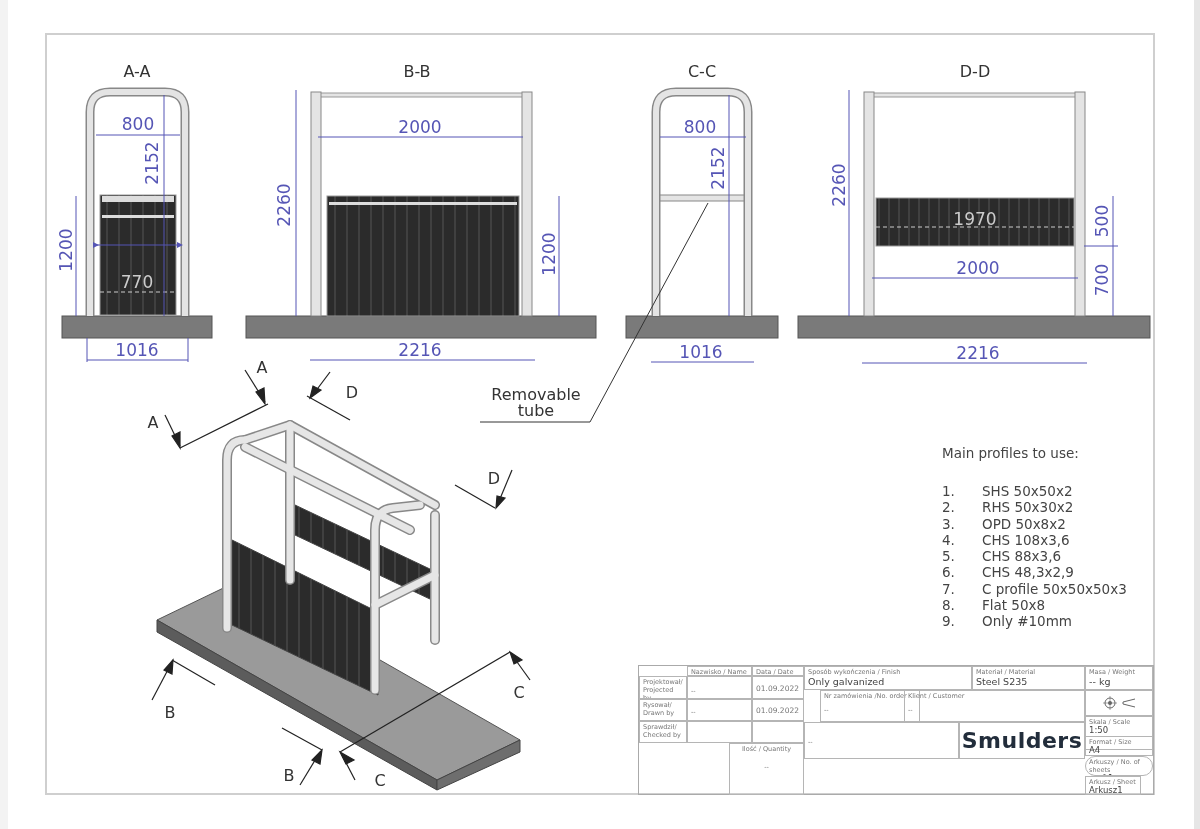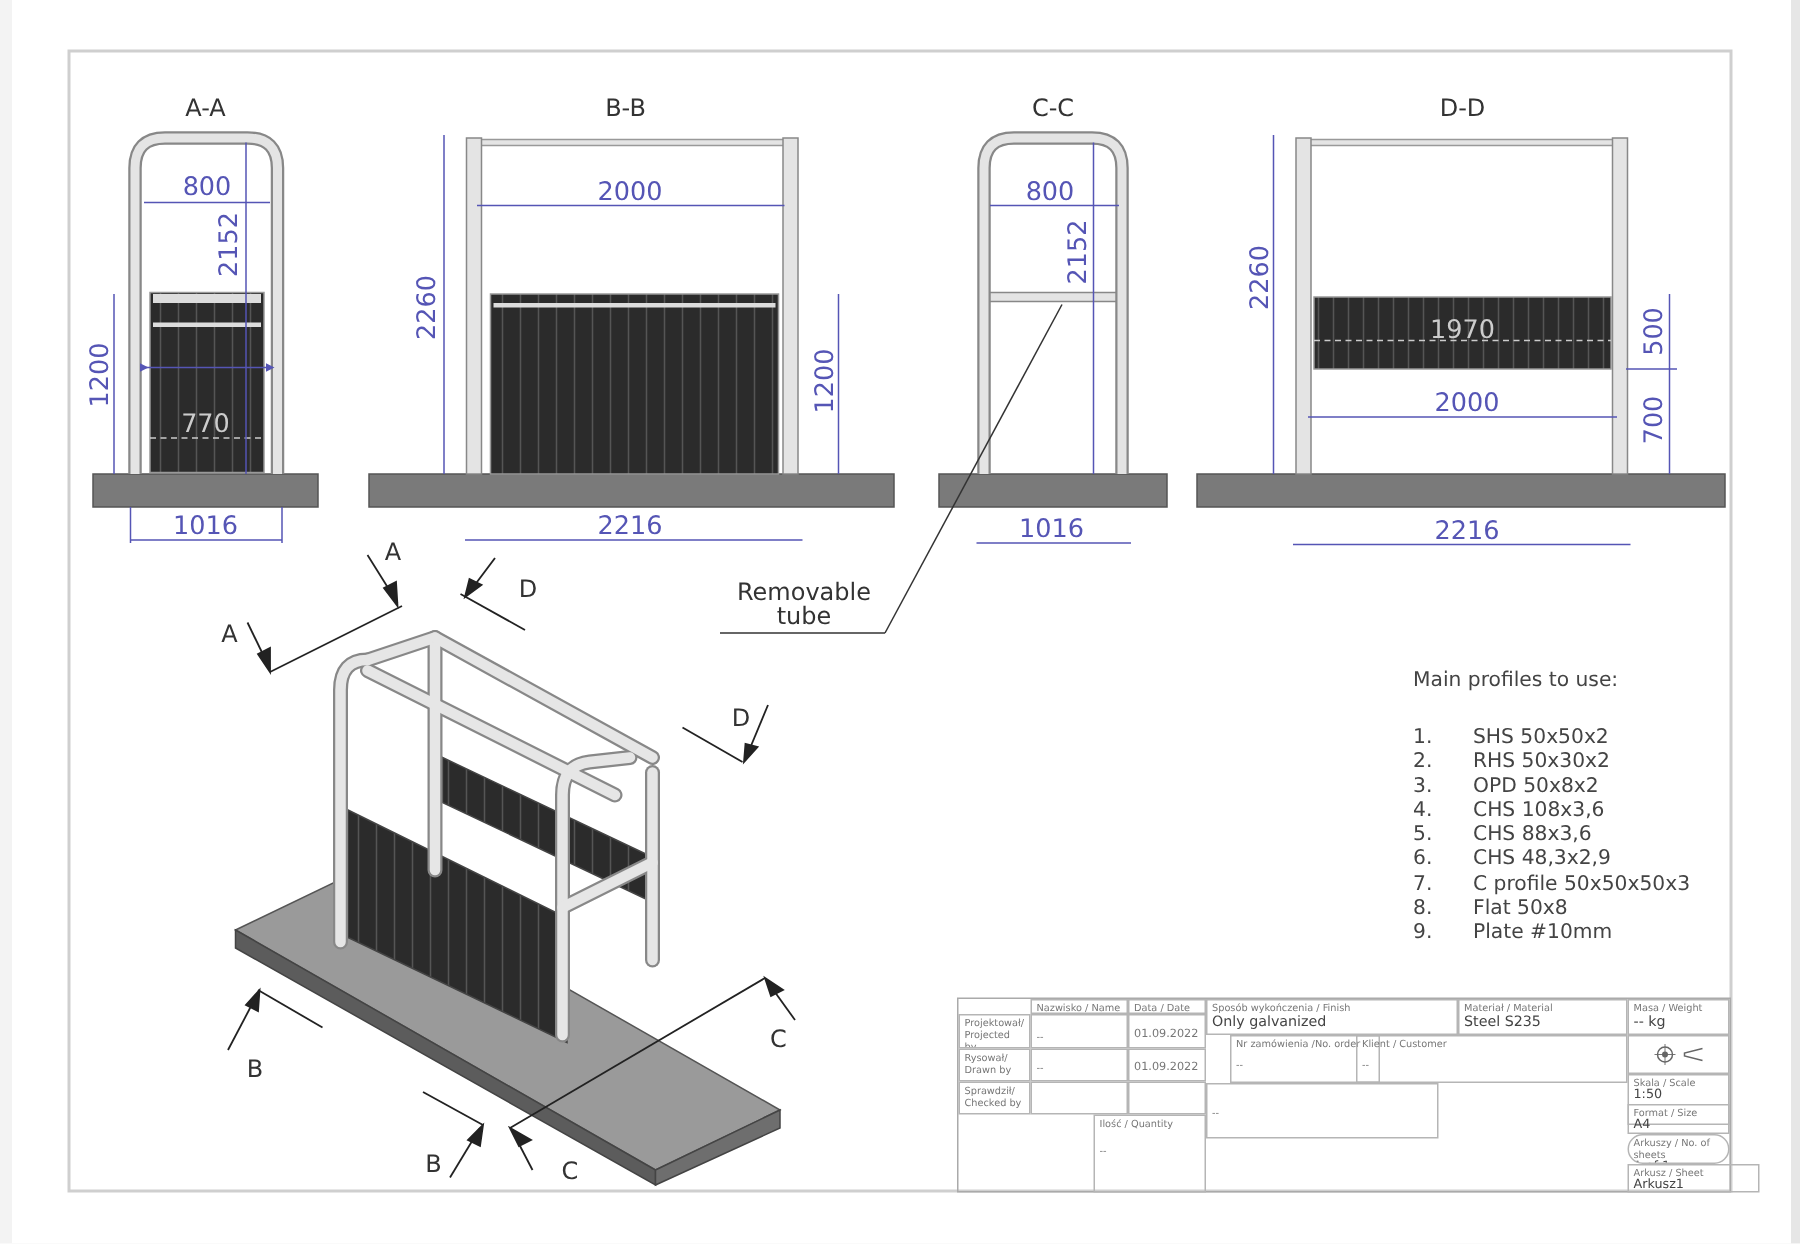--- a/index.html
+++ b/index.html
@@ -219,21 +219,21 @@
   <div class="row">
       <span class="num">7.</span>
       <span>C profile 50x50x50x3</span>
     </div>
   <div class="row">
       <span class="num">8.</span>
       <span>Flat 50x8</span>
     </div>
   <div class="row">
       <span class="num">9.</span>
-      <span>Plate #10mm</span>
+      <span>Only #10mm</span>
     </div>
 </div>
 
 <div class="tb">
 
   <div class="cell" style="left:0;top:0;width:48px;height:8px;border:none;"></div>
   <div class="cell" style="left:48px;top:0;width:65px;height:10px;">
       <span class="h">Nazwisko / Name</span>
     </div>
   <div class="cell" style="left:113px;top:0;width:52px;height:10px;">
@@ -259,21 +259,21 @@
   <div class="cell" style="left:113px;top:33px;width:52px;height:22px;padding-top:7px;">
       <span class="h" style="font-size:7.5px">01.09.2022</span>
     </div>
 
   <div class="cell" style="left:0;top:55px;width:48px;height:22px;">
       <span class="h">Sprawdził/ Checked by</span>
     </div>
   <div class="cell" style="left:48px;top:55px;width:65px;height:22px;"></div>
   <div class="cell" style="left:113px;top:55px;width:52px;height:22px;"></div>
 
-  <div class="cell" style="left:90px;top:77px;width:75px;height:52px;">
+  <div class="cell" style="left:90px;top:77px;width:75px;height:52px;text-align:center;">
     <span class="h">Ilość / Quantity</span>
     <span class="h" style="margin-top:10px">--</span>
   </div>
 
   <div class="cell" style="left:165px;top:0;width:168px;height:24px;">
     <span class="h">Sposób wykończenia / Finish</span>
     <span class="v">Only galvanized</span>
   </div>
   <div class="cell" style="left:333px;top:0;width:113px;height:24px;">
     <span class="h">Materiał / Material</span>
@@ -282,20 +282,23 @@
   <div class="cell" style="left:165px;top:24px;width:100px;height:32px;margin-left:16px;">
     <span class="h">Nr zamówienia /No. order</span>
     <span class="h" style="margin-top:6px">--</span>
   </div>
   <div class="cell" style="left:265px;top:24px;width:181px;height:32px;">
     <span class="h">Klient / Customer</span>
     <span class="h" style="margin-top:6px">--</span>
   </div>
   <div class="cell" style="left:165px;top:56px;width:155px;height:37px;padding-top:15px;">
     <span class="h">--</span>
+  </div>
+  <div class="cell" style="left:320px;top:56px;width:126px;height:37px;display:flex;align-items:center;justify-content:center;">
+    <span class="logo">Smulders</span>
   </div>
 
   <div class="cell" style="left:446px;top:0;width:68px;height:24px;">
     <span class="h">Masa / Weight</span>
     <span class="v">-- kg</span>
   </div>
   <div class="cell" style="left:446px;top:24px;width:68px;height:26px;display:flex;align-items:center;justify-content:center;">
     <svg width="40" height="16">
       <circle cx="11" cy="8" r="5" fill="none" stroke="#666"></circle>
       <circle cx="11" cy="8" r="2" fill="#666"></circle>
@@ -309,17 +312,17 @@
     <span class="h" style="font-size:8.5px;color:#444">1:50</span>
   </div>
   <div class="cell" style="left:446px;top:70px;width:68px;height:20px;">
     <span class="h">Format / Size</span>
     <span class="h" style="font-size:8.5px;color:#444">A4</span>
   </div>
   <div class="cell" style="left:446px;top:90px;width:68px;height:20px;border-radius:10px;">
     <span class="h">Arkuszy / No. of sheets</span>
     <span class="h" style="font-size:8.5px;color:#444">1 of 1</span>
   </div>
-  <div class="cell" style="left:446px;top:110px;width:88px;height:19px;">
+  <div class="cell" style="left:446px;top:110px;width:56px;height:19px;">
     <span class="h">Arkusz / Sheet</span>
     <span class="h" style="font-size:8.5px;color:#444">Arkusz1</span>
   </div>
 </div>
 
 </body></html>

